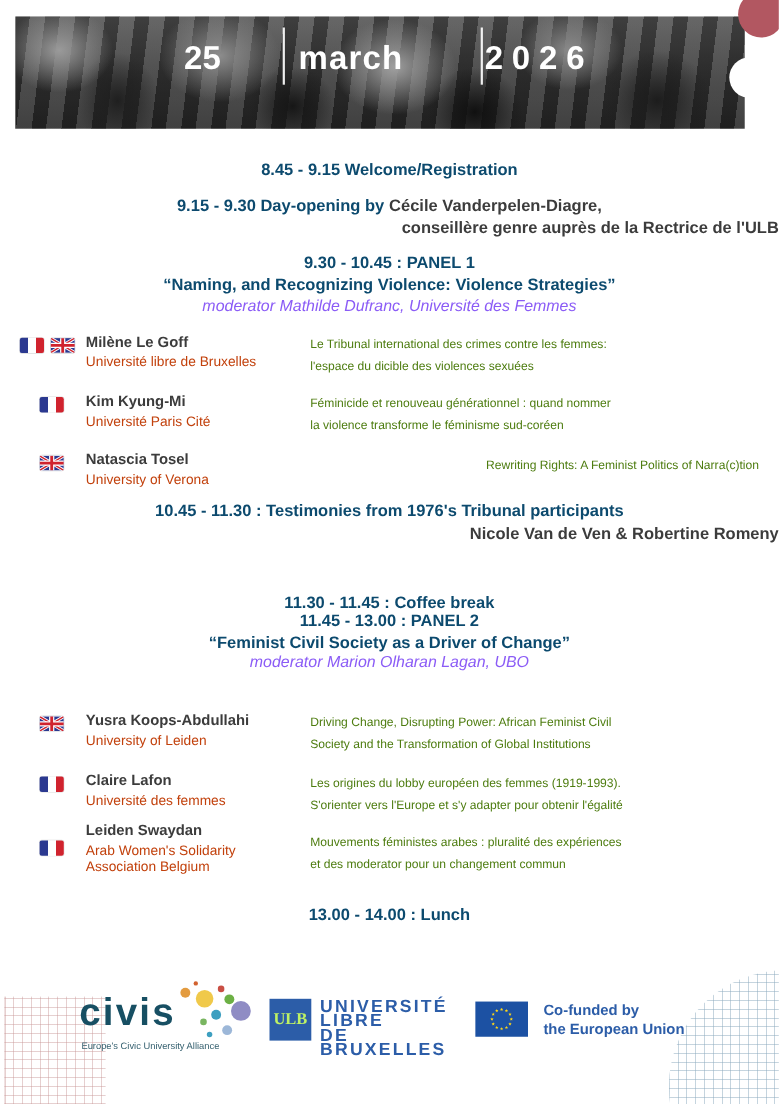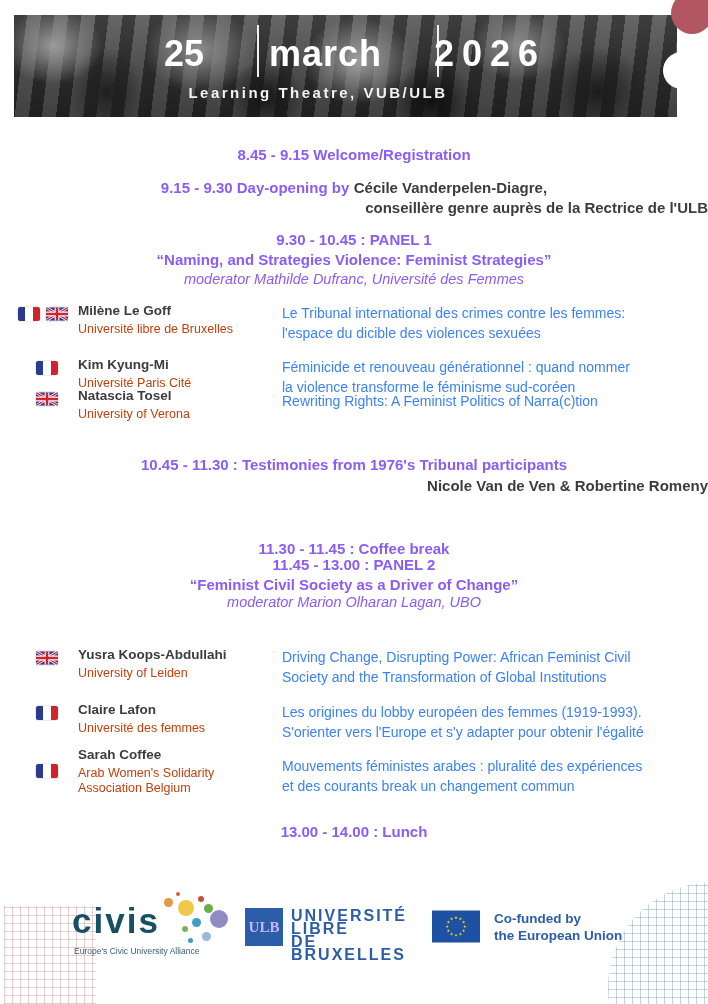--- a/index.html
+++ b/index.html
@@ -17,99 +17,98 @@
       radial-gradient(ellipse 60px 70px at 14% 75%, #1f1f1f 0%, rgba(0,0,0,0) 62%),
       radial-gradient(ellipse 85px 65px at 28% 35%, #8d8d8d 0%, rgba(0,0,0,0) 65%),
       radial-gradient(ellipse 65px 60px at 38% 80%, #161616 0%, rgba(0,0,0,0) 60%),
       radial-gradient(ellipse 90px 70px at 52% 45%, #9f9f9f 0%, rgba(0,0,0,0) 62%),
       radial-gradient(ellipse 70px 65px at 63% 85%, #101010 0%, rgba(0,0,0,0) 62%),
       radial-gradient(ellipse 80px 60px at 76% 30%, #8a8a8a 0%, rgba(0,0,0,0) 60%),
       radial-gradient(ellipse 75px 70px at 88% 75%, #1c1c1c 0%, rgba(0,0,0,0) 65%),
       repeating-linear-gradient(97deg, rgba(0,0,0,.28) 0 13px, rgba(255,255,255,.10) 13px 27px),
       linear-gradient(180deg,#565656 0%,#3a3a3a 55%,#2b2b2b 100%);
   }
-  .h-big{position:absolute;top:22px;color:#ffffff;font-size:36px;font-weight:bold;line-height:34px;text-align:center;}
+  .h-big{position:absolute;top:22px;color:#ffffff;font-size:30px;font-weight:bold;line-height:34px;text-align:center;}
   .h-day{left:130px;width:80px;}
   .h-month{left:255px;width:100px;letter-spacing:1px;}
   .h-year{left:416px;width:120px;letter-spacing:8px;}
   .h-bar{position:absolute;top:10px;width:2px;height:52px;background:rgba(255,255,255,.92);}
   .h-bar1{left:243px;}
   .h-bar2{left:423px;}
   .h-venue{position:absolute;left:14px;top:69px;width:580px;text-align:center;color:#f2f2f2;
     font-size:15px;font-weight:bold;letter-spacing:2.5px;}
 
   .corner-red-circle{position:absolute;left:671px;top:-8px;width:42px;height:42px;border-radius:50%;background:#b25761;}
   .corner-white-circle{position:absolute;left:663px;top:52px;width:37px;height:37px;border-radius:50%;background:#ffffff;z-index:3;}
 
   
   .cline{position:absolute;left:0;width:708px;text-align:center;}
-  .teal{color:#8b5cf6;font-weight:bold;font-size:15px;}
+  .teal{color:#0c4a6e;font-weight:bold;font-size:15px;}
   .dark{color:#3c3c3c;font-weight:bold;font-size:15px;text-align:right;}
   .mod{color:#8b5cf6;font-style:italic;font-size:14.5px;font-weight:normal;}
 
   
   .speaker-row{position:absolute;left:0;width:600px;height:54px;}
   .flag{position:absolute;width:22px;height:14px;border-radius:2px;box-shadow:0 0 0 .5px rgba(0,0,0,.15);}
   .flag-fr{background:linear-gradient(90deg,#2b3990 0 33.4%,#ffffff 33.4% 66.7%,#d0232e 66.7% 100%);}
   .flag-uk svg{display:block;border-radius:2px;}
   .sp-name{position:absolute;left:78px;top:0;font-size:13.5px;font-weight:bold;color:#3c3c3c;}
   .sp-affil{position:absolute;left:78px;top:19px;font-size:12.5px;color:#c2410c;line-height:15px;white-space:pre-line;}
-  .talk{position:absolute;left:282px;top:0;width:408px;font-size:14px;color:#3b82f6;line-height:20px;white-space:pre-line;}
+  .talk{position:absolute;left:282px;top:0;width:408px;font-size:11px;color:#4d7c0f;line-height:20px;white-space:pre-line;}
 
   
   .grid-bl{position:absolute;left:4px;top:906px;width:92px;height:98px;
     background-image:
       repeating-linear-gradient(0deg, rgba(200,150,150,.45) 0, rgba(200,150,150,.45) 1px, transparent 1px, transparent 8px),
       repeating-linear-gradient(90deg, rgba(200,150,150,.45) 0, rgba(200,150,150,.45) 1px, transparent 1px, transparent 8px);
   }
   .grid-br{position:absolute;left:608px;top:882px;width:212px;height:212px;border-radius:50%;
     background-image:
       repeating-linear-gradient(0deg, rgba(140,170,190,.5) 0, rgba(140,170,190,.5) 1px, transparent 1px, transparent 8px),
       repeating-linear-gradient(90deg, rgba(140,170,190,.5) 0, rgba(140,170,190,.5) 1px, transparent 1px, transparent 8px);
   }
 
   .civis-logo{position:absolute;left:72px;top:896px;width:150px;height:68px;z-index:2;}
   .civis-word{position:absolute;left:0;top:8px;font-size:35px;font-weight:bold;color:#174f63;letter-spacing:2px;line-height:34px;}
   .civis-tag{position:absolute;left:2px;top:50px;font-size:8.5px;color:#35606f;}
   .dot{position:absolute;border-radius:50%;}
 
   .ulb-logo{position:absolute;left:245px;top:908px;width:160px;height:44px;z-index:2;}
-  .ulb-square{position:absolute;left:0;top:0;width:38px;height:38px;background:#2c5da8;color:#c4b5fd;
+  .ulb-square{position:absolute;left:0;top:0;width:38px;height:38px;background:#2c5da8;color:#bef264;
     font-family:"Liberation Serif","DejaVu Serif",serif;font-weight:bold;font-size:15px;
     display:flex;align-items:center;justify-content:center;}
   .ulb-text{position:absolute;left:46px;top:1px;color:#2c5da8;font-size:16px;font-weight:bold;letter-spacing:2px;line-height:13px;}
 
   .eu-logo{position:absolute;left:432px;top:908px;width:200px;height:40px;z-index:2;}
   .eu-flag{position:absolute;left:0;top:0;width:48px;height:37px;}
   .eu-text{position:absolute;left:62px;top:2px;color:#2c5da8;font-size:13.5px;font-weight:bold;line-height:17px;}
 </style>
 </head>
 <body>
 
 <div class="header-photo">
   <span class="h-big h-day">25</span>
   <span class="h-bar h-bar1"></span>
   <span class="h-big h-month">march</span>
   <span class="h-bar h-bar2"></span>
   <span class="h-big h-year">2026</span>
-  <div class="h-venue">Learning Theatre, VUB/ULB</div>
 </div>
 <div class="corner-red-circle"></div>
 <div class="corner-white-circle"></div>
 
 <div class="cline teal" style="top:146px;">8.45 - 9.15 Welcome/Registration</div>
 
 <div class="cline" style="top:179px;">
   <span class="teal">9.15 - 9.30  Day-opening by</span>
   <span class="dark">Cécile Vanderpelen-Diagre,</span>
 </div>
 <div class="cline dark" style="top:199px;">conseillère genre auprès de la Rectrice de l'ULB</div>
 
 <div class="cline teal" style="top:231px;">9.30 - 10.45 : PANEL 1</div>
-<div class="cline teal" style="top:251px;">“Naming, and Strategies Violence: Feminist Strategies”</div>
+<div class="cline teal" style="top:251px;">“Naming, and Recognizing Violence: Violence Strategies”</div>
 <div class="cline mod" style="top:271px;">moderator Mathilde Dufranc, Université des Femmes</div>
 
 <div class="speaker-row" style="top:303px;">
   <span class="flag flag-fr" style="left:18px;top:4px;"></span>
   <span class="flag flag-uk" style="left:46px;top:4px;">
     <svg viewBox="0 0 60 36" width="22" height="14">
       <rect width="60" height="36" fill="#2b3990"></rect>
       <path d="M0,0 60,36 M60,0 0,36" stroke="#ffffff" stroke-width="8"></path>
       <path d="M0,0 60,36 M60,0 0,36" stroke="#d0232e" stroke-width="3.5"></path>
       <path d="M30,0 V36 M0,18 H60" stroke="#ffffff" stroke-width="13"></path>
@@ -123,21 +122,21 @@
 </div>
 
 <div class="speaker-row" style="top:357px;">
   <span class="flag flag-fr" style="left:36px;top:4px;"></span>
   <div class="sp-name">Kim Kyung-Mi</div>
   <div class="sp-affil">Université Paris Cité</div>
   <div class="talk">Féminicide et renouveau générationnel : quand nommer
 la violence transforme le féminisme sud-coréen</div>
 </div>
 
-<div class="speaker-row" style="top:388px;">
+<div class="speaker-row" style="top:410px;text-align:right;">
   <span class="flag flag-uk" style="left:36px;top:4px;">
     <svg viewBox="0 0 60 36" width="22" height="14">
       <rect width="60" height="36" fill="#2b3990"></rect>
       <path d="M0,0 60,36 M60,0 0,36" stroke="#ffffff" stroke-width="8"></path>
       <path d="M0,0 60,36 M60,0 0,36" stroke="#d0232e" stroke-width="3.5"></path>
       <path d="M30,0 V36 M0,18 H60" stroke="#ffffff" stroke-width="13"></path>
       <path d="M30,0 V36 M0,18 H60" stroke="#d0232e" stroke-width="7"></path>
     </svg>
   </span>
   <div class="sp-name">Natascia Tosel</div>
@@ -173,25 +172,25 @@
 <div class="speaker-row" style="top:702px;">
   <span class="flag flag-fr" style="left:36px;top:4px;"></span>
   <div class="sp-name">Claire Lafon</div>
   <div class="sp-affil">Université des femmes</div>
   <div class="talk">Les origines du lobby européen des femmes (1919-1993).
 S'orienter vers l'Europe et s'y adapter pour obtenir l'égalité</div>
 </div>
 
 <div class="speaker-row" style="top:747px;">
   <span class="flag flag-fr" style="left:36px;top:17px;"></span>
-  <div class="sp-name">Sarah Coffee</div>
+  <div class="sp-name">Leiden Swaydan</div>
   <div class="sp-affil">Arab Women's Solidarity
 Association Belgium</div>
   <div class="talk" style="top:9px;">Mouvements féministes arabes : pluralité des expériences
-et des courants break un changement commun</div>
+et des moderator pour un changement commun</div>
 </div>
 
 <div class="cline teal" style="top:823px;">13.00 - 14.00 : Lunch</div>
 
 <div class="grid-bl"></div>
 <div class="grid-br"></div>
 
 <div class="civis-logo">
   <span class="civis-word">civis</span>
   <span class="dot" style="left:92px;top:2px;width:9px;height:9px;background:#e39b3f;"></span>

